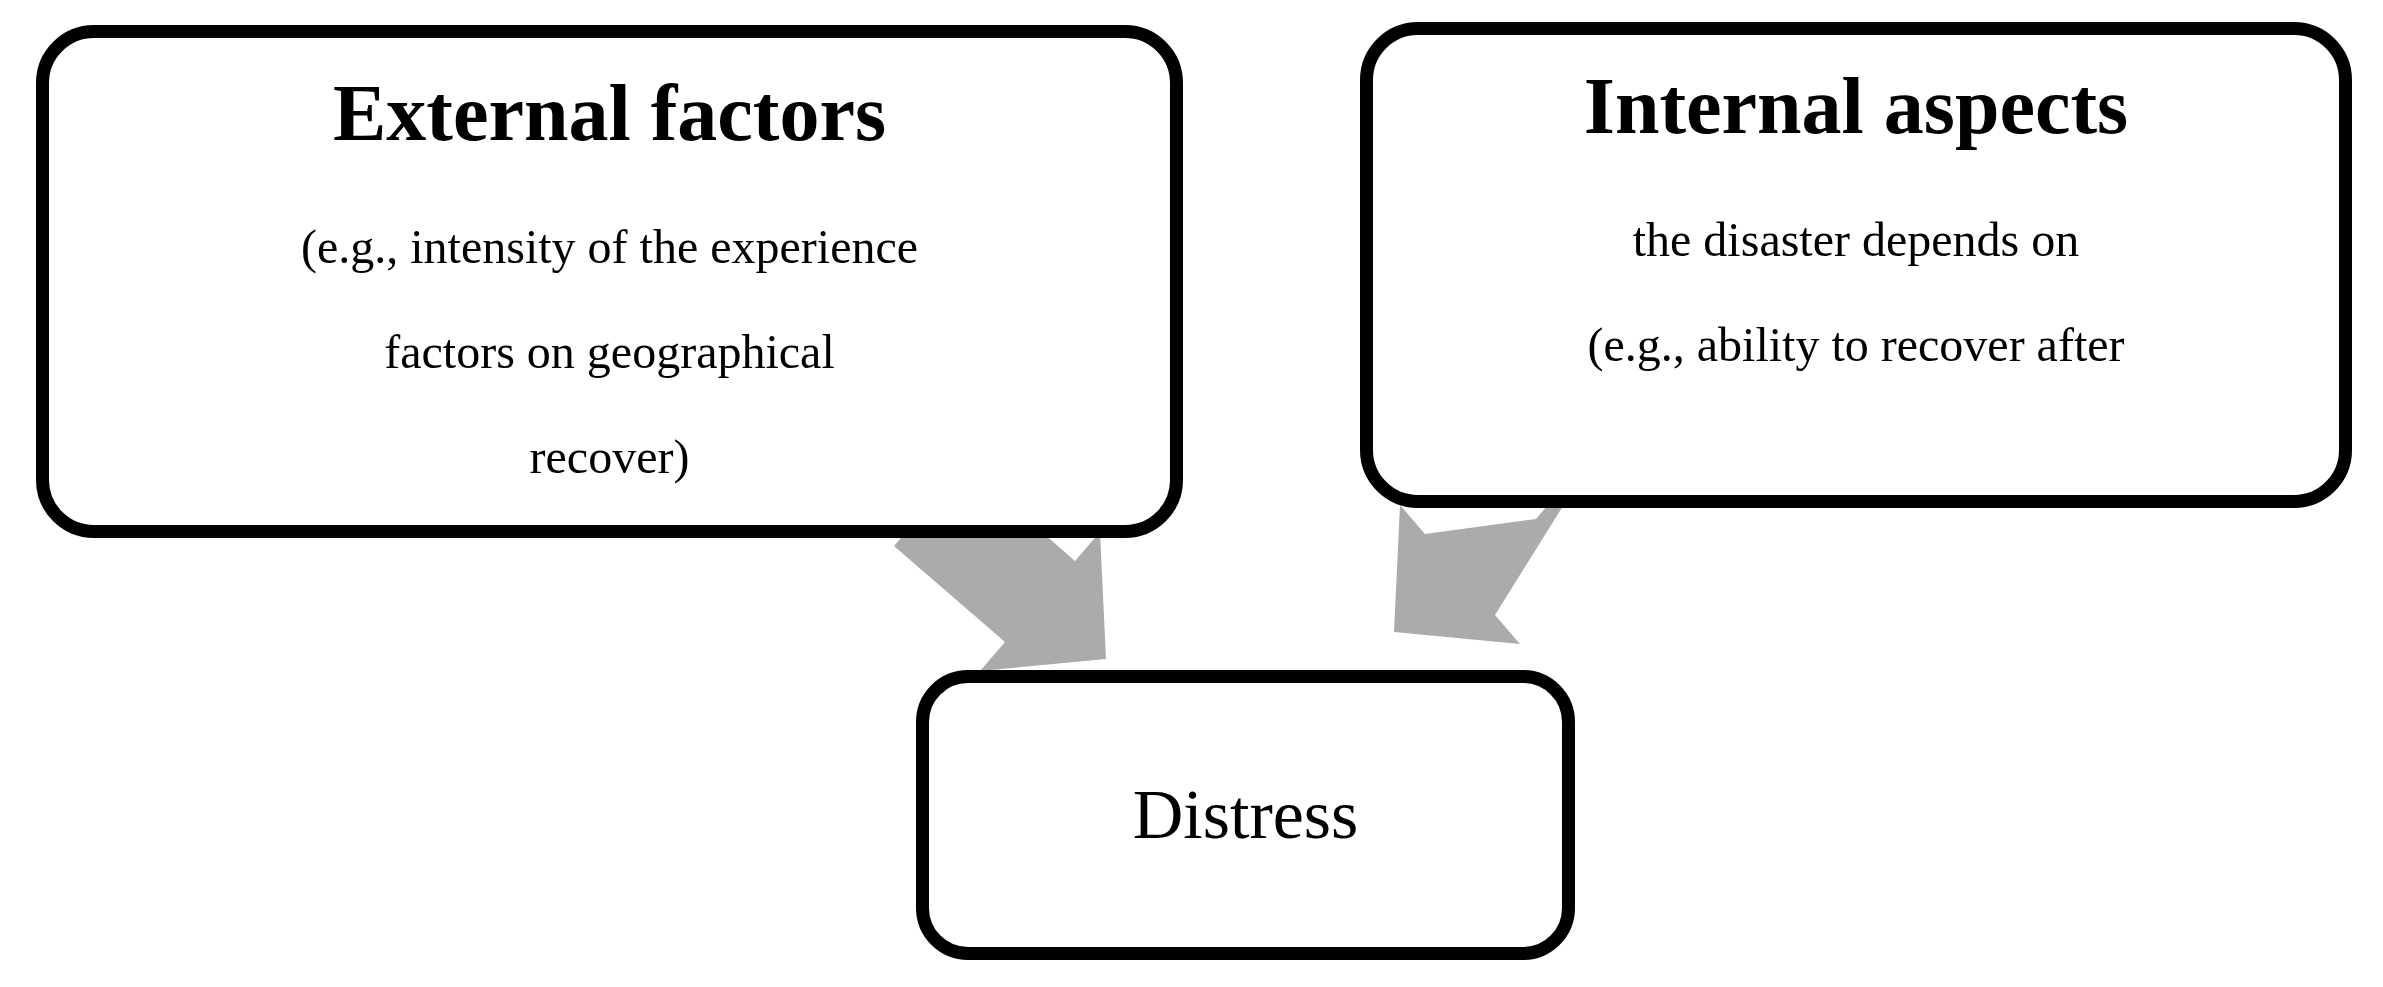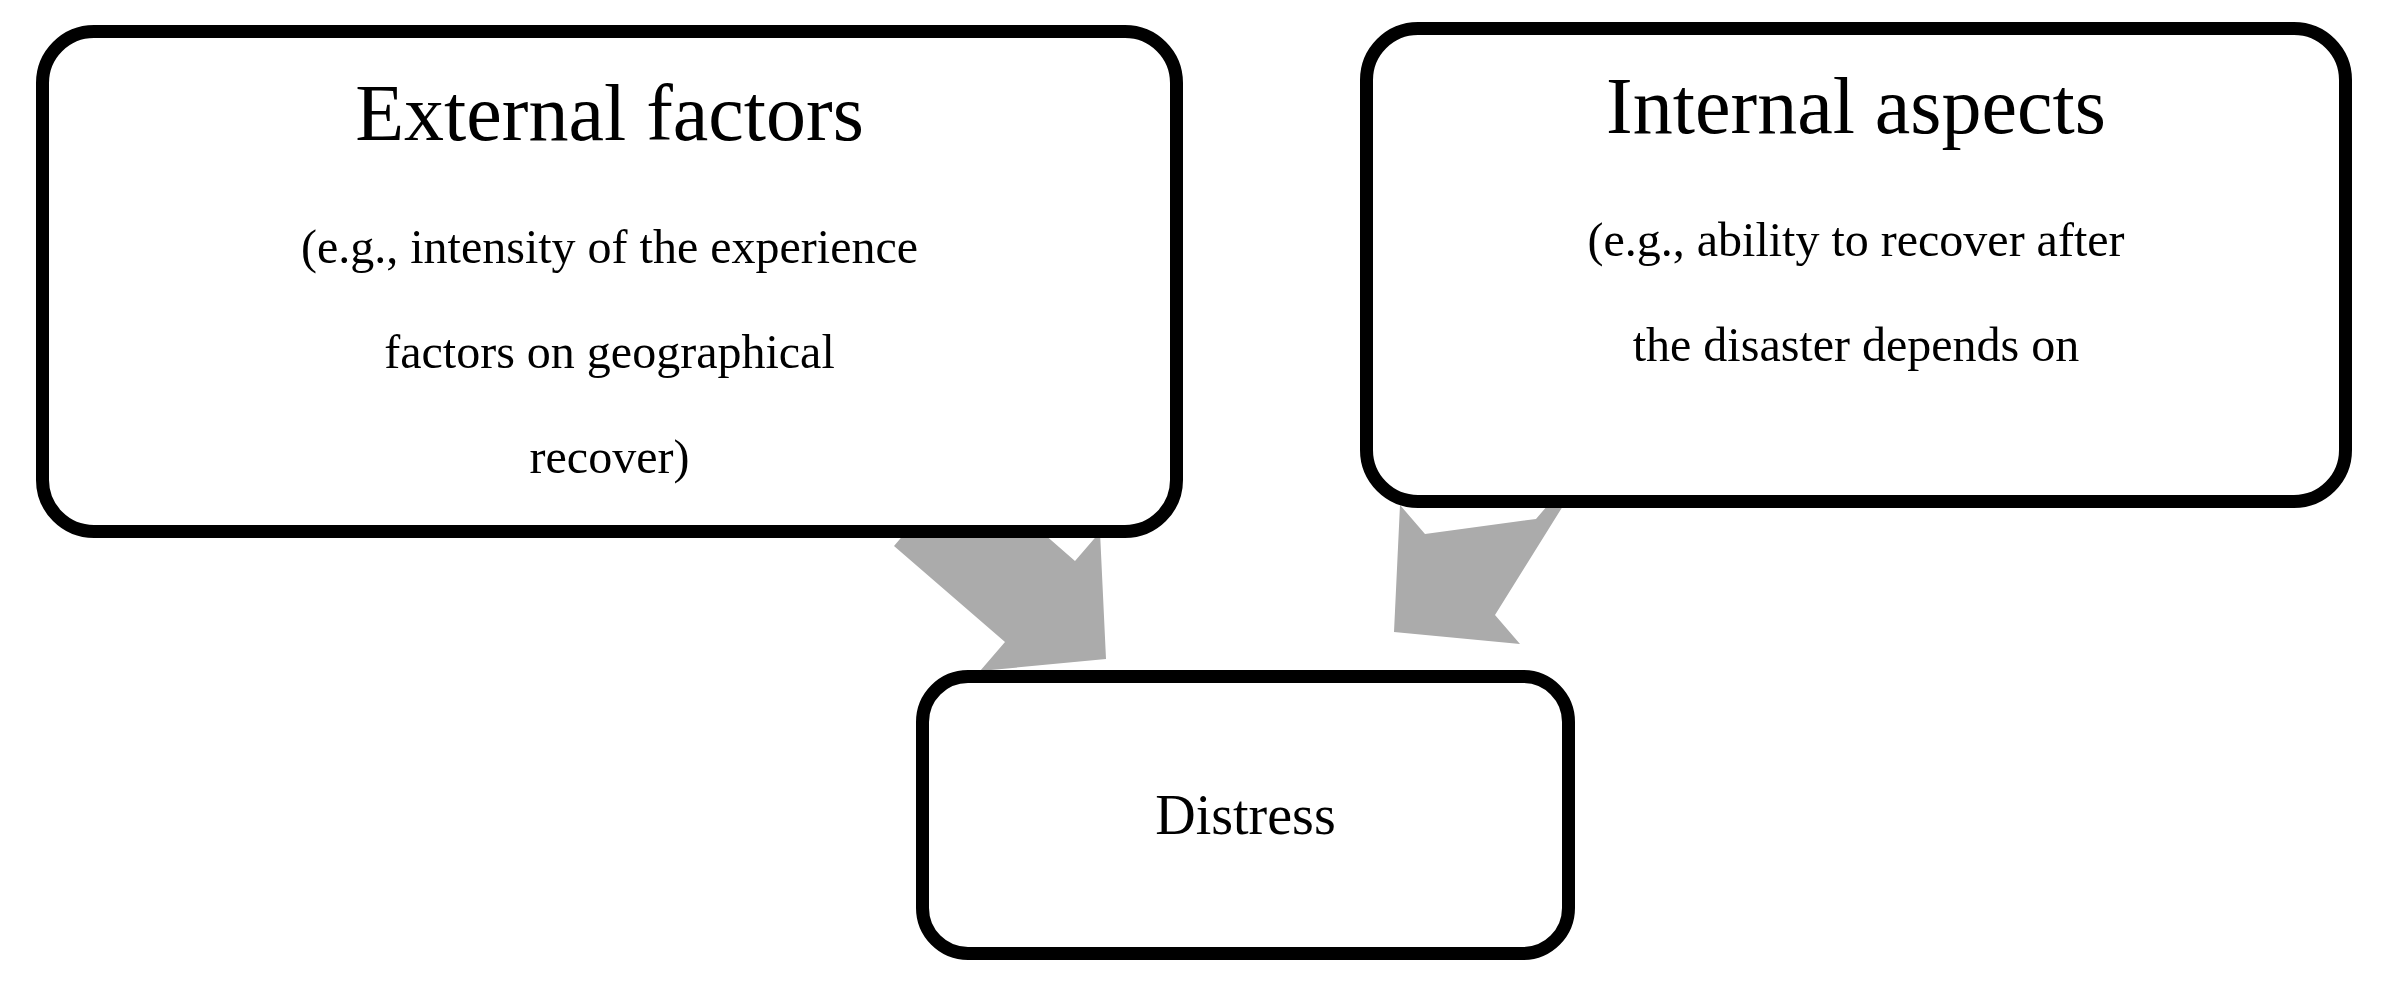--- a/index.html
+++ b/index.html
@@ -53,32 +53,32 @@
     left: 916px;
     top: 670px;
     width: 659px;
     height: 290px;
     border-radius: 52px;
     justify-content: center;
     gap: 46px;
   }
   .node-title {
     font-size: 80px;
-    font-weight: normal;
+    font-weight: bold;
     line-height: 95px;
     margin-bottom: 33px;
     white-space: nowrap;
   }
   .node-line {
     font-size: 48px;
     line-height: 105px;
     white-space: nowrap;
   }
   .outcome-line {
-    font-size: 56px;
+    font-size: 70px;
     line-height: 76px;
     white-space: nowrap;
   }
 </style>
 </head>
 <body>
 
 <div class="canvas">
 
   <svg class="arrows-layer" width="2383" height="987" viewBox="0 0 2383 987">
@@ -88,21 +88,21 @@
 
   <div class="node node-external">
     <div class="node-title">External factors</div>
     <div class="node-line">(e.g., intensity of the experience</div>
     <div class="node-line">factors on geographical</div>
     <div class="node-line">recover)</div>
   </div>
 
   <div class="node node-internal">
     <div class="node-title">Internal aspects</div>
+    <div class="node-line">the disaster depends on</div>
     <div class="node-line">(e.g., ability to recover after</div>
-    <div class="node-line">the disaster depends on</div>
   </div>
 
   <div class="node node-outcome">
     <div class="outcome-line">Distress</div>
   </div>
 
 </div>
 
 </body></html>

